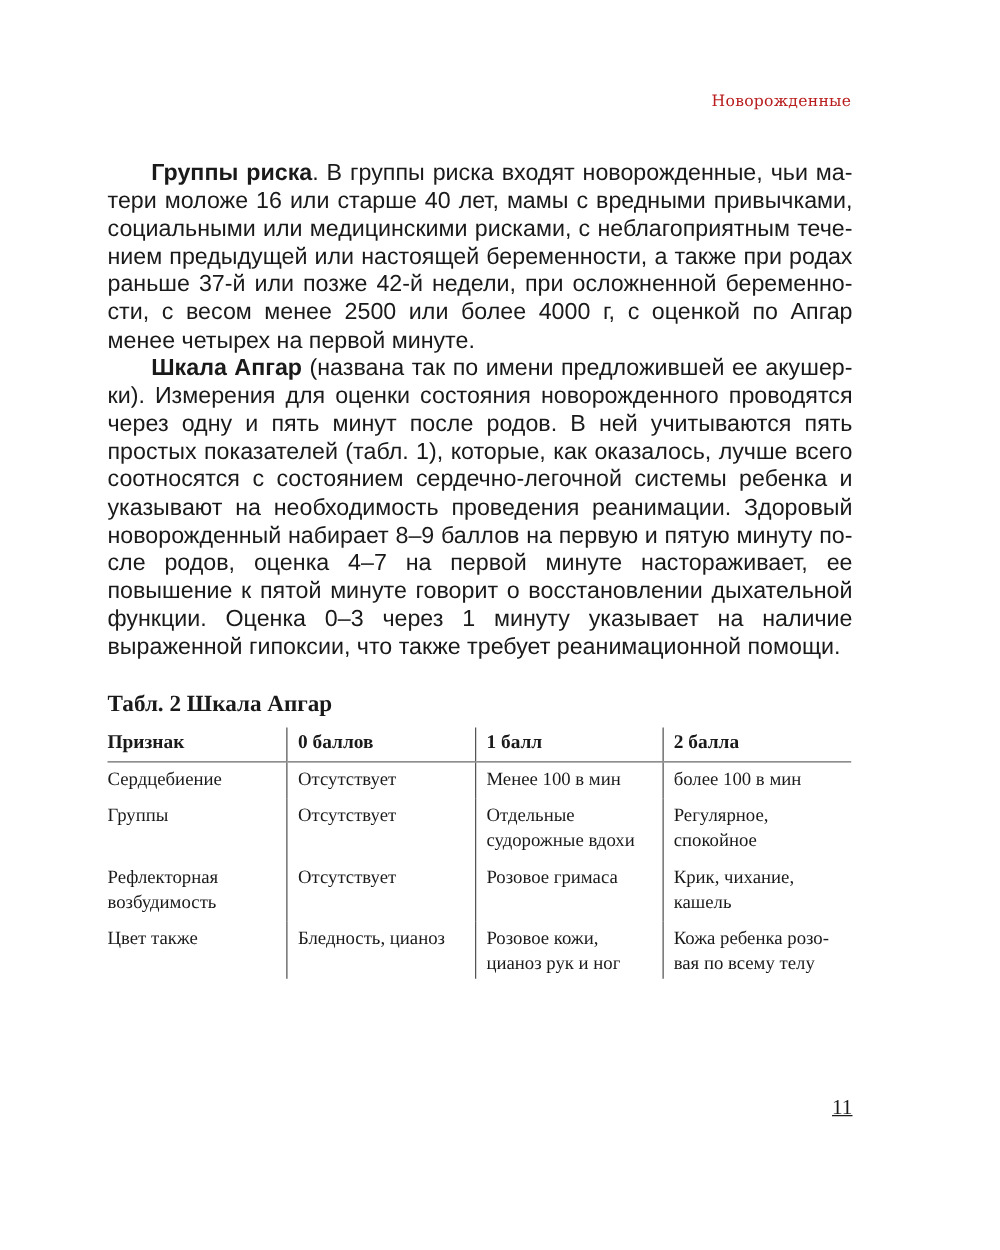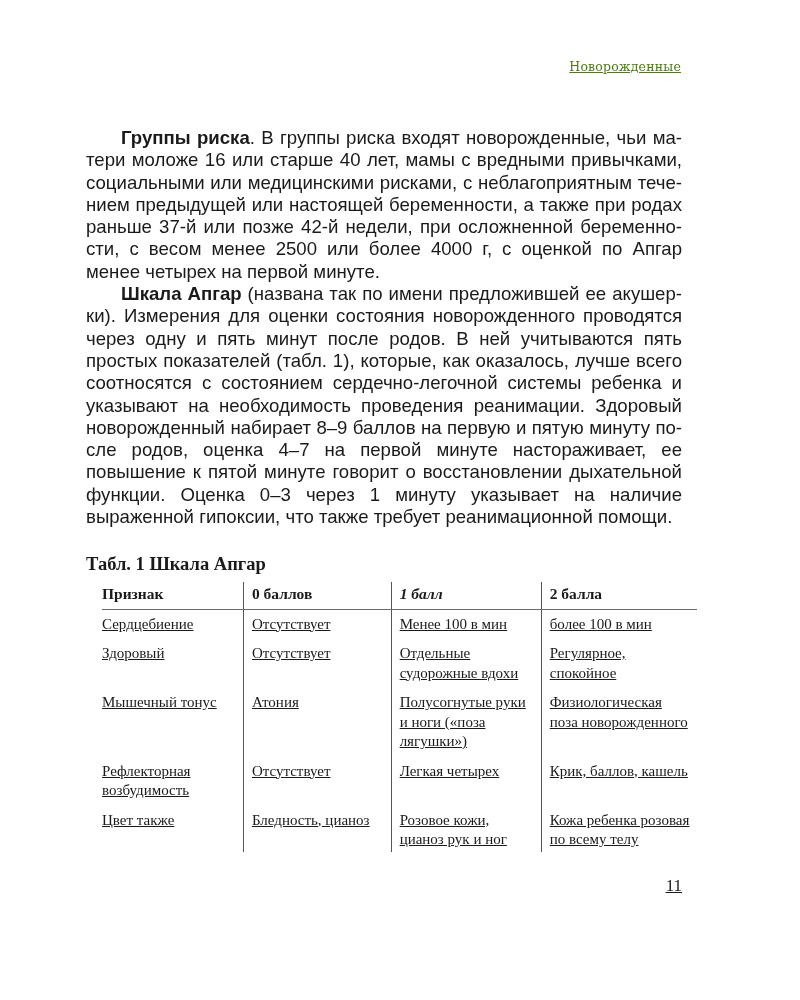--- a/index.html
+++ b/index.html
@@ -10,26 +10,25 @@
     body {
       width: 800px;
       height: 1000px;
       position: relative;
       overflow: hidden;
       font-family: "DejaVu Serif", "Liberation Serif", serif;
       color: #1a1a1a;
     }
     .running-header {
       position: absolute;
-      top: 59px;
+      top: 73px;
       right: 119px;
       font-size: 12.5px;
       letter-spacing: 0.2px;
-      color: #4d7c0f;
-      text-decoration: underline;
+      color: #b91c1c;
     }
     .body-text {
       position: absolute;
       left: 86px;
       top: 127px;
       width: 596px;
       font-family: Liberation Sans, sans-serif;
       font-size: 18.6px;
       line-height: 22.3px;
       text-align: justify;
@@ -45,112 +44,105 @@
     .table-title {
       position: absolute;
       left: 86px;
       top: 554px;
       font-family: "Liberation Serif", "DejaVu Serif", serif;
       font-weight: bold;
       font-size: 18.5px;
     }
     .apgar-table {
       position: absolute;
-      left: 102px;
+      left: 86px;
       top: 582px;
       width: 595px;
       border-collapse: collapse;
       font-family: "Liberation Serif", "DejaVu Serif", serif;
       font-size: 15px;
       line-height: 19.5px;
     }
     .apgar-table th {
       text-align: left;
       font-weight: bold;
       font-size: 15.5px;
       padding: 2px 6px 5px 8px;
       border-bottom: 1.5px solid #6a6a6a;
       vertical-align: top;
     }
     .apgar-table td {
       text-align: left;
       vertical-align: top;
       padding: 5px 6px 5px 8px;
-      text-decoration: underline;
     }
     .apgar-table th:first-child,
     .apgar-table td:first-child {
       padding-left: 0;
     }
     .apgar-table th + th,
     .apgar-table td + td {
       border-left: 1.5px solid #555;
       margin-left: 44px;
     }
     .apgar-table tr.last-row td {
       padding-bottom: 2px;
     }
     .col-0 { width: 148px; }
     .col-1 { width: 149px; }
-    .col-2 { width: 148px; font-style: italic; }
+    .col-2 { width: 148px; }
     .col-3 { width: 150px; }
     .page-number {
       position: absolute;
       top: 876px;
       right: 118px;
       font-family: "Liberation Serif", "DejaVu Serif", serif;
       font-size: 17px;
       text-decoration: underline;
     }
   </style>
 </head>
 <body>
 
 <div class="running-header">Новорожденные</div>
 
 <div class="body-text">
   <p><b>Группы риска</b><span>. В группы риска входят новорожденные, чьи ма­тери моложе 16 или старше 40 лет, мамы с вредными привычками, социальными или медицинскими рисками, с неблагоприятным тече­нием предыдущей или настоящей беременности, а также при родах раньше 37-й или позже 42-й недели, при осложненной беременно­сти, с весом менее 2500 или более 4000 г, с оценкой по Апгар менее четырех на первой минуте.</span></p>
   <p><b>Шкала Апгар</b><span> (названа так по имени предложившей ее акушер­ки). Измерения для оценки состояния новорожденного проводят­ся через одну и пять минут после родов. В ней учитываются пять простых показателей (табл. 1), которые, как оказалось, лучше все­го соотносятся с состоянием сердечно-легочной системы ребенка и указывают на необходимость проведения реанимации. Здоровый новорожденный набирает 8–9 баллов на первую и пятую минуту по­сле родов, оценка 4–7 на первой минуте настораживает, ее повыше­ние к пятой минуте говорит о восстановлении дыхательной функции. Оценка 0–3 через 1 минуту указывает на наличие выраженной гипо­ксии, что также требует реанимационной помощи.</span></p>
 </div>
 
-<div class="table-title">Табл. 1 Шкала Апгар</div>
+<div class="table-title">Табл. 2 Шкала Апгар</div>
 
 <table class="apgar-table">
   <thead>
     <tr>
       <th class="col-0">Признак</th>
       <th class="col-1">0 баллов</th>
       <th class="col-2">1 балл</th>
       <th class="col-3">2 балла</th>
     </tr>
   </thead>
   <tbody>
     <tr>
       <td>Сердцебиение</td>
       <td>Отсутствует</td>
       <td>Менее 100 в мин</td>
       <td>более 100 в мин</td>
     </tr>
     <tr>
-      <td>Здоровый</td>
+      <td>Группы</td>
       <td>Отсутствует</td>
       <td>Отдельные судорожные вдохи</td>
       <td>Регулярное, спокойное</td>
     </tr>
     <tr>
-      <td>Мышечный тонус</td>
-      <td>Атония</td>
-      <td>Полусогнутые руки и ноги («поза лягушки»)</td>
-      <td>Физиологическая поза ново­рожденного</td>
-    </tr>
-    <tr>
       <td>Рефлекторная возбудимость</td>
       <td>Отсутствует</td>
-      <td>Легкая четырех</td>
-      <td>Крик, баллов, кашель</td>
+      <td>Розовое гримаса</td>
+      <td>Крик, чихание, кашель</td>
     </tr>
     <tr class="last-row">
       <td>Цвет также</td>
       <td>Бледность, цианоз</td>
       <td>Розовое кожи, цианоз рук и ног</td>
       <td>Кожа ребенка розо­вая по всему телу</td>
     </tr>
   </tbody>
 </table>
 

